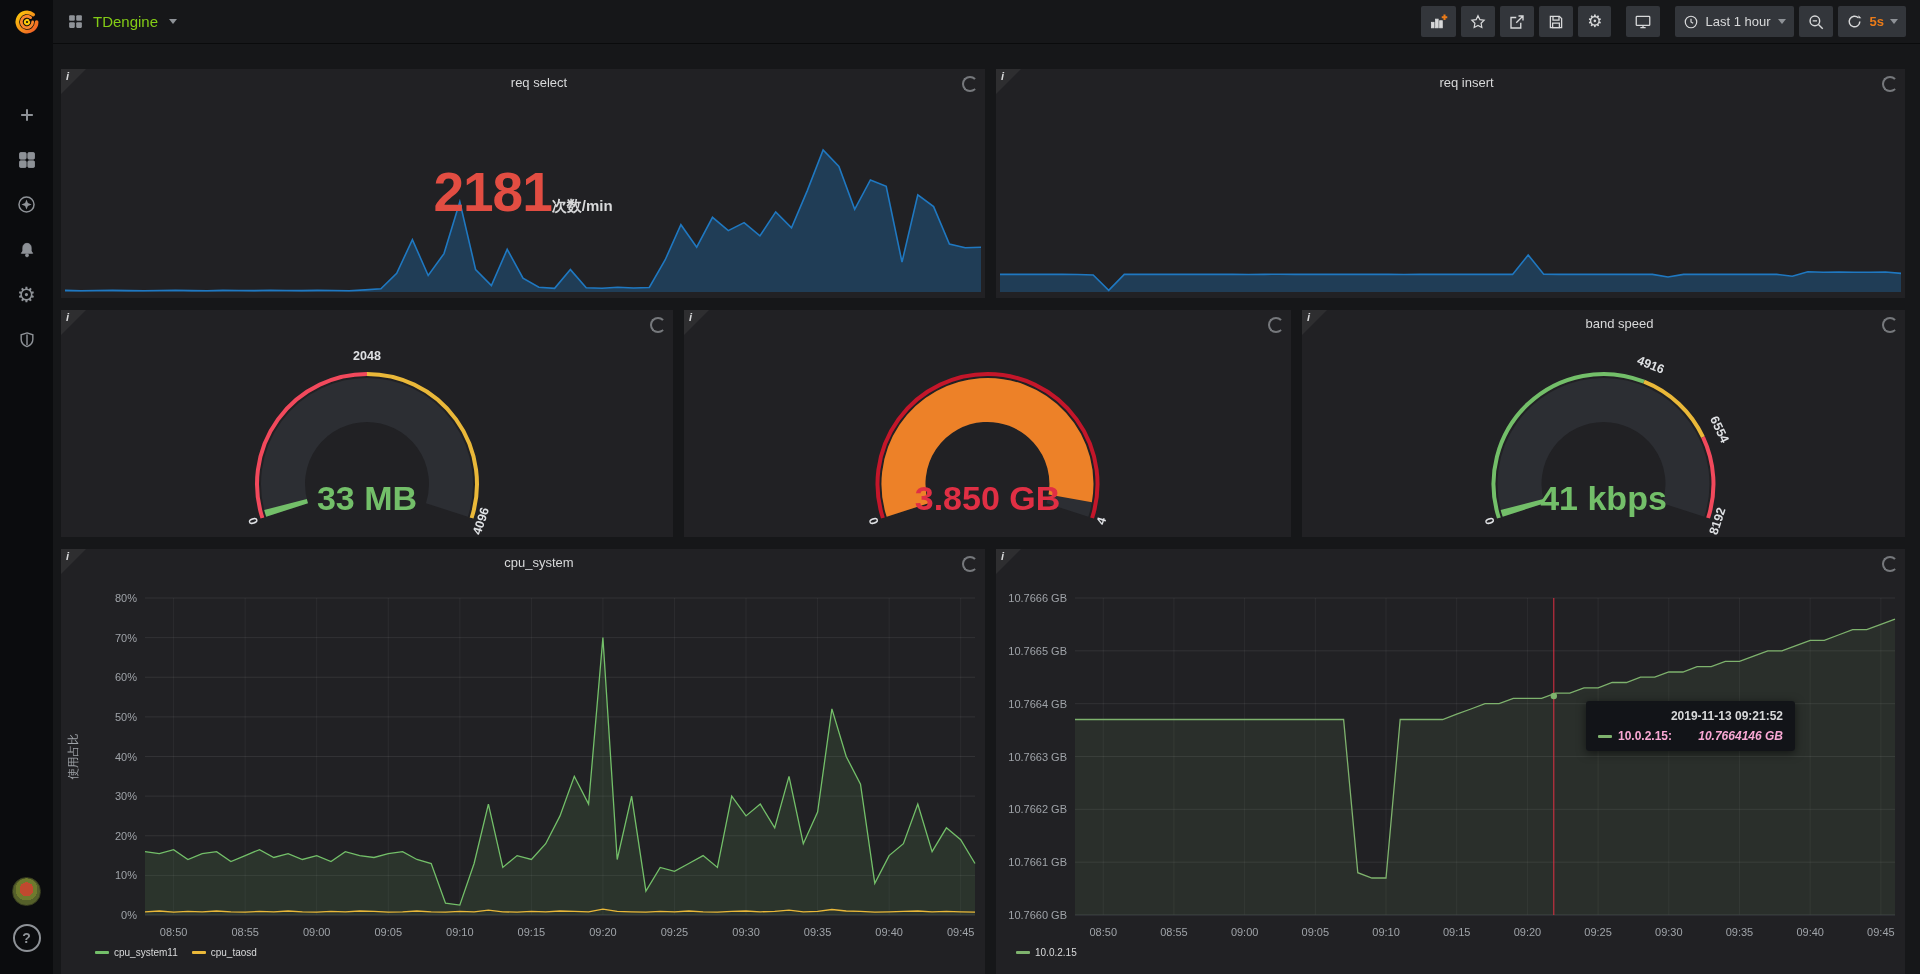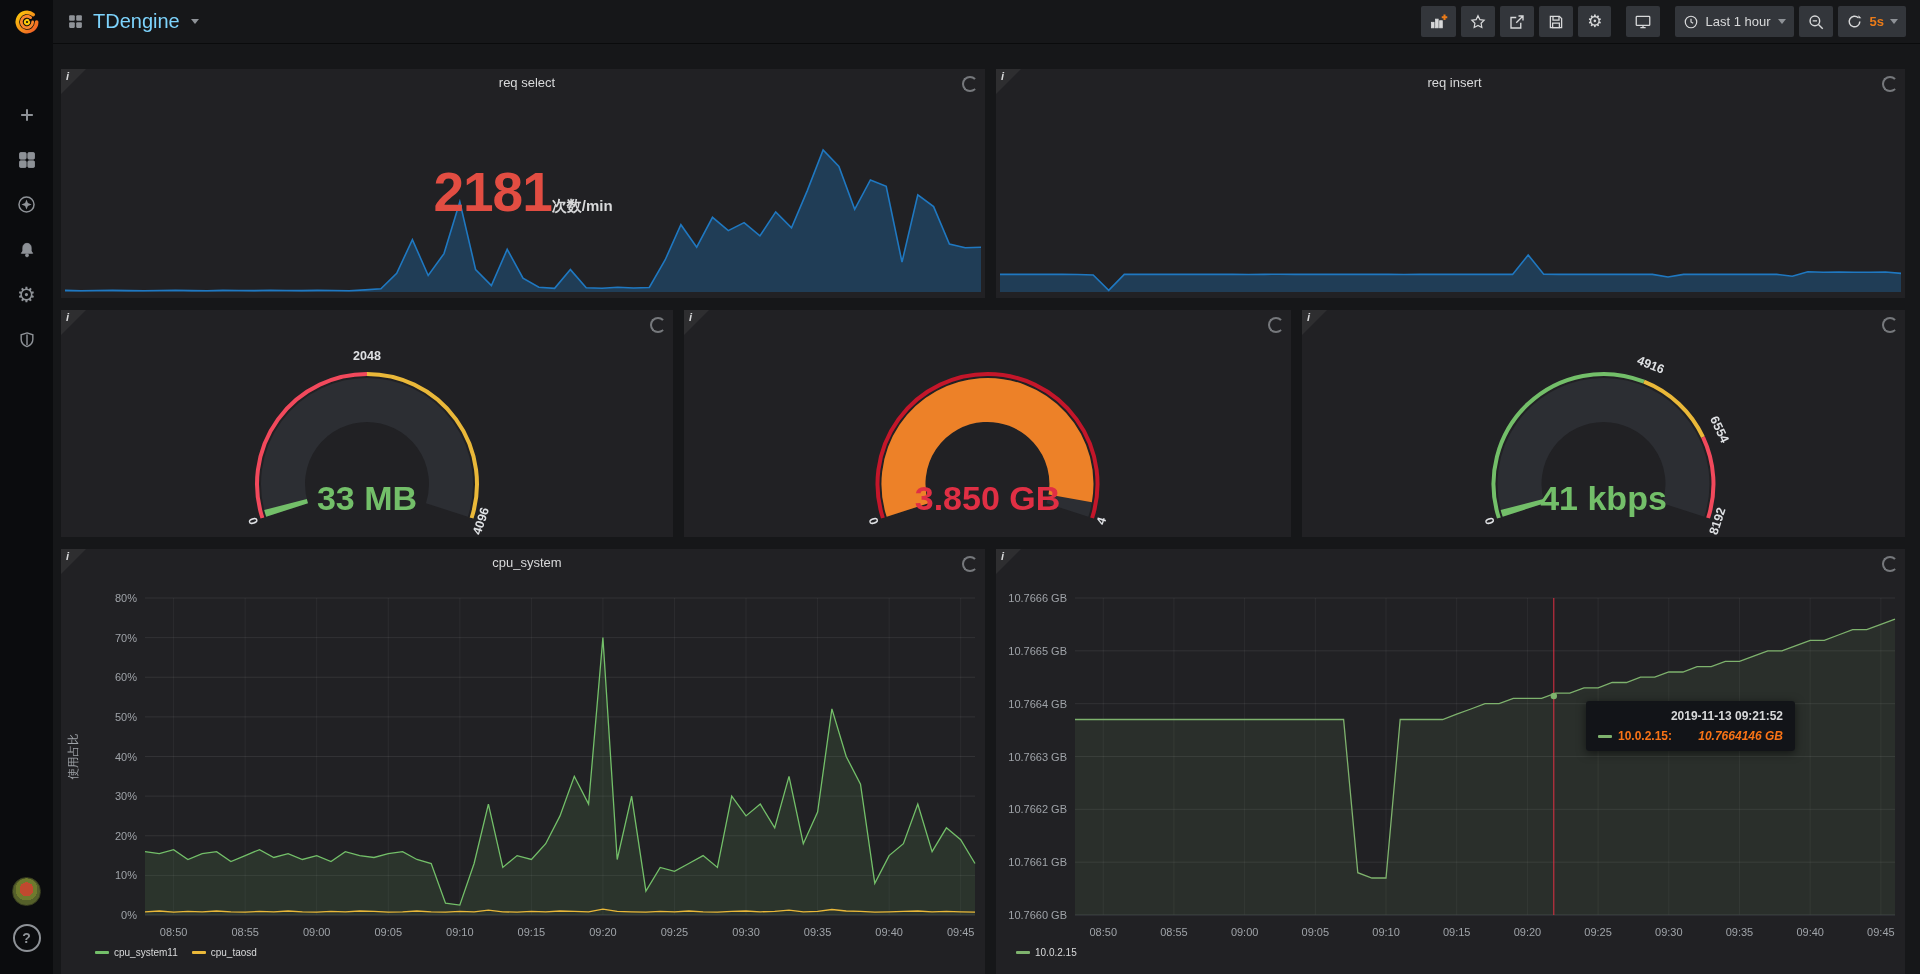--- a/index.html
+++ b/index.html
@@ -13,50 +13,50 @@
   .s-icon svg{stroke:#8e9297;}
   .s-spacer{flex:1;}
   .avatar{width:27px;height:27px;border-radius:50%;margin-bottom:18px;cursor:pointer;
     background:radial-gradient(circle at 50% 42%, #c1492f 0 7px, #6f7a2d 7px 11px, #55602a 11px);
     border:1px solid #3a4020;}
   .help-icon{width:24px;height:24px;border-radius:50%;border:2px solid #8e9297;color:#8e9297;
     display:flex;align-items:center;justify-content:center;font-size:14px;font-weight:700;margin-bottom:22px;cursor:pointer;}
   .navbar{position:absolute;left:53px;top:0;right:0;height:44px;background:#161719;
     border-bottom:1px solid #0a0b0c;display:flex;align-items:center;padding:0 14px;box-sizing:border-box;z-index:15;}
   .nav-left{display:flex;align-items:center;gap:9px;cursor:pointer;}
-  .nav-title{font-size:20px;font-weight:500;color:#7dd3fc;}
+  .nav-title{font-size:15px;font-weight:500;color:#84cc16;}
   .caret-down{width:0;height:0;border-left:4px solid transparent;border-right:4px solid transparent;
     border-top:5px solid #8e9297;display:inline-block;margin-left:2px;}
   .nav-right{margin-left:auto;display:flex;align-items:center;}
   .nav-btn{height:31px;min-width:33px;background:#33363b;border-radius:2px;margin-left:5px;
     display:flex;align-items:center;justify-content:center;padding:0 8px;cursor:pointer;
     color:#d8d9da;font-size:13px;box-sizing:border-box;}
   .nav-btn svg{stroke:#d8d9da;}
   .nav-gap{width:10px;}
   .orange-txt{color:#eb7b18;font-weight:700;margin:0 4px 0 7px;}
   .dashboard{position:absolute;left:53px;top:44px;right:0;bottom:0;}
   .panel{position:absolute;background:#212124;box-sizing:border-box;}
-  .panel-title{position:absolute;top:6px;left:4px;width:100%;text-align:center;font-size:13px;
+  .panel-title{position:absolute;top:6px;left:16px;width:100%;text-align:center;font-size:13px;
     font-weight:500;color:#d8d9da;cursor:pointer;z-index:3;}
   .corner{position:absolute;top:0;left:0;width:0;height:0;cursor:pointer;z-index:4;
     border-top:25px solid rgba(255,255,255,0.06);border-right:25px solid transparent;}
   .corner-i{position:absolute;top:1px;left:5px;font-size:11px;font-style:italic;font-weight:700;color:#d8d9da;z-index:5;}
   .spinner{position:absolute;top:7px;right:7px;width:12px;height:12px;border-radius:50%;z-index:4;
     border:2px solid #85888c;border-right-color:transparent;opacity:.85;}
   .panel svg.chart{position:absolute;left:0;top:0;z-index:1;}
   .big-value{position:absolute;top:96px;left:0;width:100%;text-align:center;line-height:1;z-index:2;}
   .big-value .val{font-size:55px;font-weight:700;letter-spacing:-1px;}
   .big-value .unit{font-size:15px;font-weight:700;}
   .legend{position:absolute;top:398px;display:flex;gap:14px;z-index:3;font-size:10px;color:#d8d9da;}
   .legend-item{display:flex;align-items:center;gap:5px;cursor:pointer;}
   .legend-dash{width:14px;height:3px;border-radius:1px;display:inline-block;}
   .g-tooltip{position:absolute;left:590px;top:152px;background:rgba(18,20,24,0.97);border-radius:3px;
     padding:8px 12px;font-size:12px;z-index:6;white-space:nowrap;box-shadow:0 2px 10px rgba(0,0,0,.55);min-width:185px;}
   .tt-time{text-align:right;color:#d8d9da;font-weight:700;margin-bottom:6px;}
-  .tt-row{display:flex;align-items:center;gap:6px;color:#f97316;font-weight:700;}
+  .tt-row{display:flex;align-items:center;gap:6px;color:#f9a8d4;font-weight:700;}
   .tt-val{margin-left:auto;padding-left:14px;font-style:italic;}
   svg text{font-family:"Liberation Sans","DejaVu Sans",sans-serif;}
 </style>
 </head>
 <body>
 
 <aside class="sidebar">
   <div class="logo">
     <svg width="30" height="30" viewBox="0 0 28 28">
       <defs>
@@ -238,20 +238,21 @@
         <path d="M 198.9 208.0 A 110 110 0 1 1 408.1 208.0" stroke="#c4162a" stroke-width="4" fill="none"></path>
         <text x="0" y="0" font-size="12.5" fill="#dfe1e4" text-anchor="middle" transform="translate(185.6,212.3) rotate(72.0)" font-weight="700">0</text>
         <text x="0" y="0" font-size="12.5" fill="#dfe1e4" text-anchor="middle" transform="translate(421.4,212.3) rotate(-72.0)" font-weight="700">4</text>
         <text x="303.5" y="200" font-size="34" fill="#e02f44" text-anchor="middle" font-weight="700">3.850 GB</text>
       </svg>
   </section>
 
   <section class="panel" style="left:1249px;top:266px;width:603px;height:227px">
     <div class="corner"></div>
       <span class="corner-i">i</span>
+    <div class="panel-title">band speed</div>
     <div class="spinner"></div>
     <svg class="chart" id="svg-band_speed" width="603" height="227">
         <path d="M 221.6 200.0 A 84 84 0 1 1 381.4 200.0" stroke="#2c2e33" stroke-width="44" fill="none"></path>
         <path d="M 221.6 200.0 A 84 84 0 0 1 220.0 194.5" stroke="#73bf69" stroke-width="44" fill="none"></path>
         <path d="M 196.9 208.0 A 110 110 0 0 1 342.0 71.7" stroke="#73bf69" stroke-width="4" fill="none"></path>
         <path d="M 342.0 71.7 A 110 110 0 0 1 401.0 127.2" stroke="#eab839" stroke-width="4" fill="none"></path>
         <path d="M 401.0 127.2 A 110 110 0 0 1 406.1 208.0" stroke="#f2495c" stroke-width="4" fill="none"></path>
         <text x="0" y="0" font-size="12.5" fill="#dfe1e4" text-anchor="middle" transform="translate(183.6,212.3) rotate(72.0)" font-weight="700">0</text>
         <text x="0" y="0" font-size="12.5" fill="#dfe1e4" text-anchor="middle" transform="translate(419.4,212.3) rotate(-72.0)" font-weight="700">8192</text>
         <text x="0" y="0" font-size="12.5" fill="#dfe1e4" text-anchor="middle" transform="translate(347.2,58.7) rotate(21.6)" font-weight="700">4916</text>

